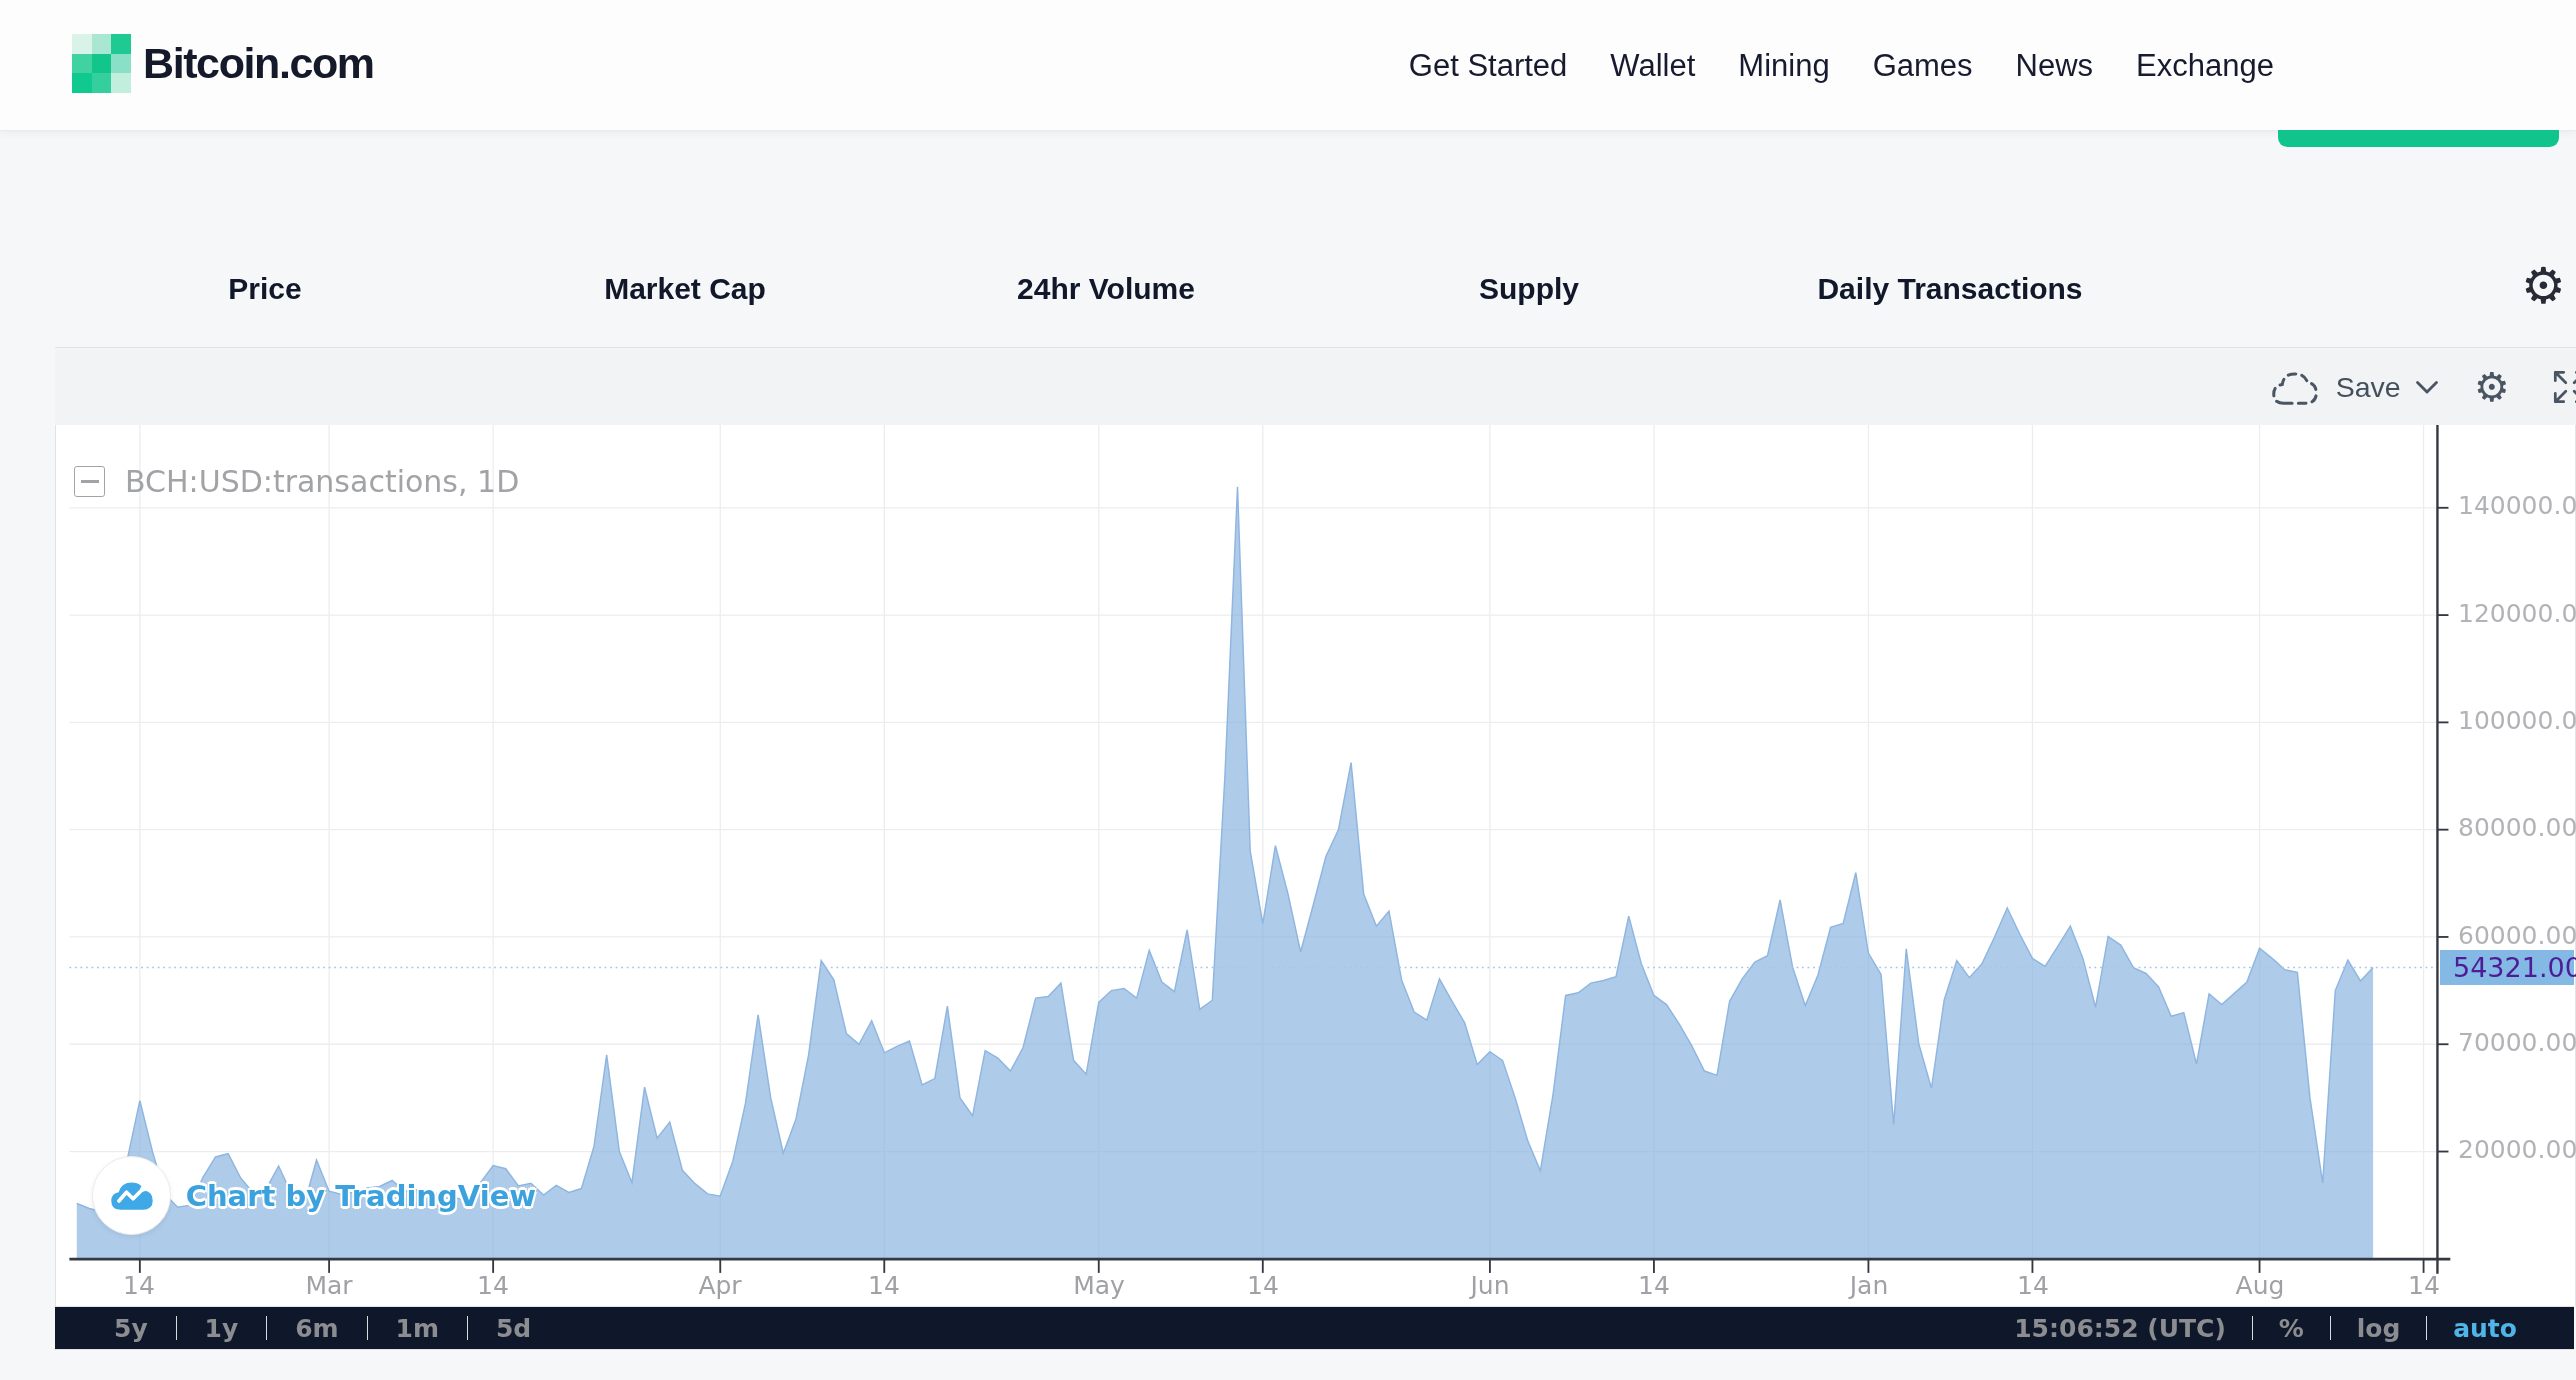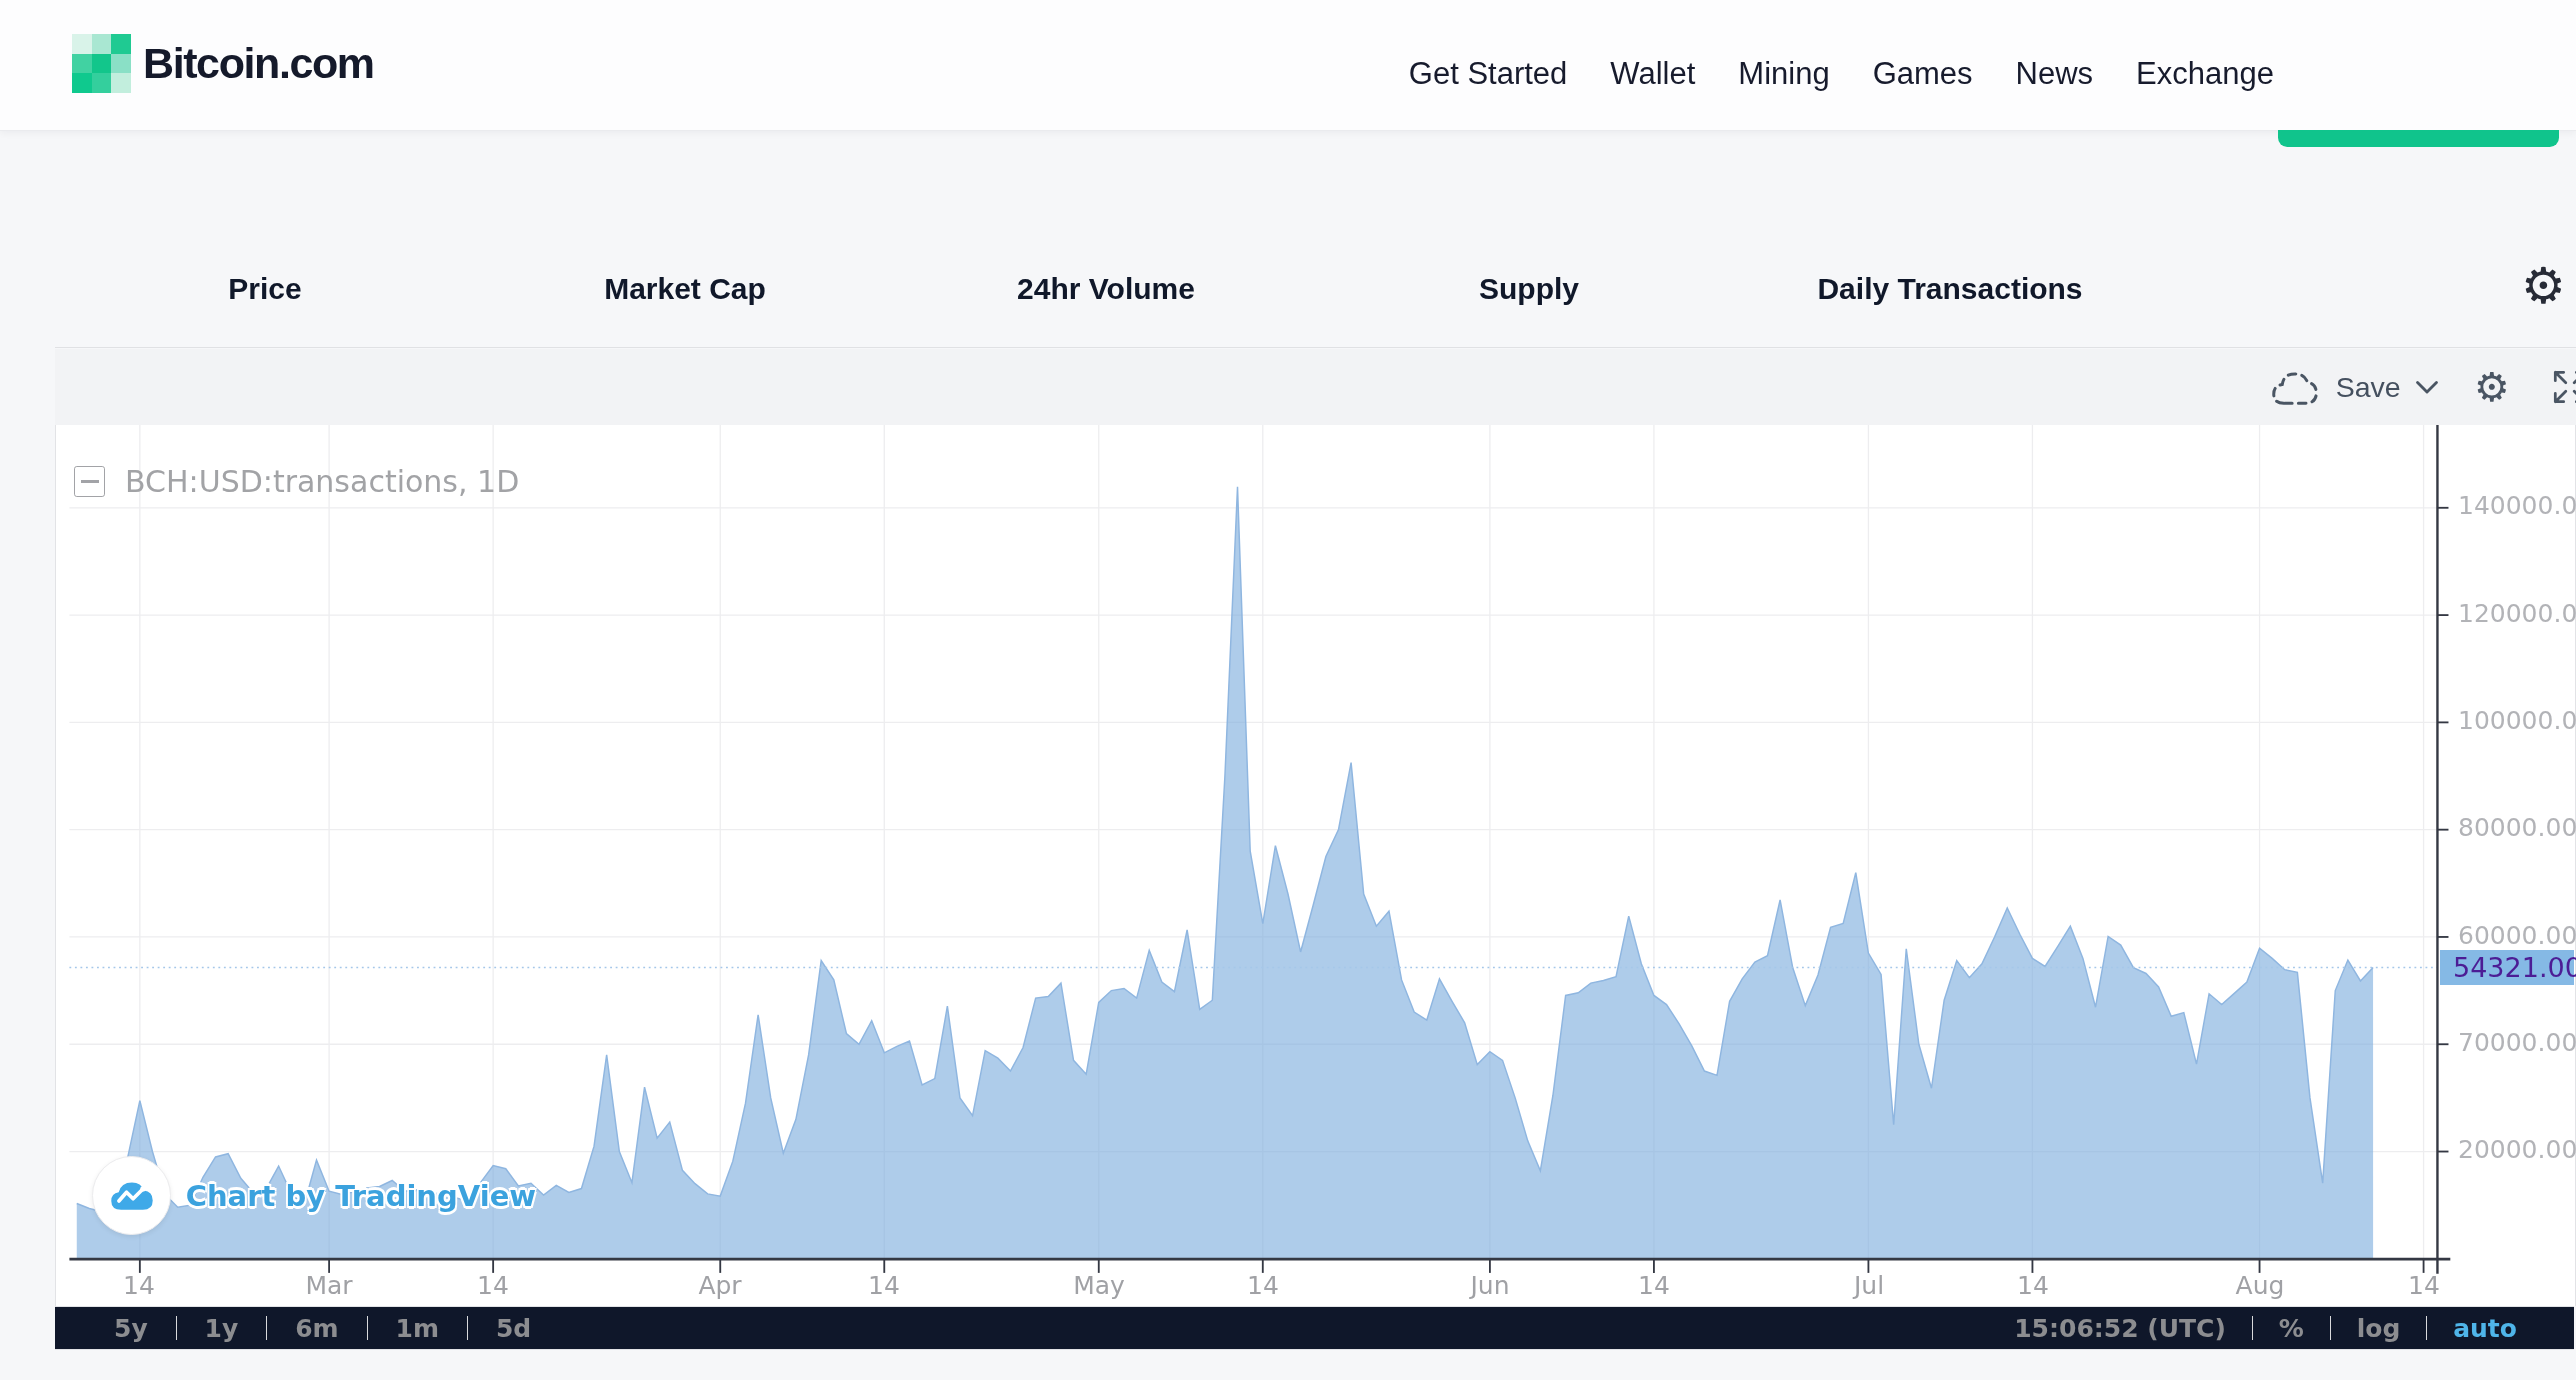--- a/index.html
+++ b/index.html
@@ -8,21 +8,21 @@
     background:#f6f7f9;
     font-family:"Liberation Sans", sans-serif;
     -webkit-font-smoothing:antialiased;
   }
   
   .header{position:absolute;left:0;top:0;width:2576px;height:130px;background:#fdfdfe;
     border-bottom:0.9px solid #eaebee;box-shadow:0 2.8px 7.4px rgba(20,24,40,.05);z-index:30;}
   .logo{position:absolute;left:72px;top:34px;display:flex;align-items:center;}
   .logo-mosaic{width:59px;height:59px;display:grid;grid-template-columns:repeat(3,1fr);grid-template-rows:repeat(3,1fr);}
   .logo-text{margin-left:12px;font-size:43px;font-weight:800;color:#151a2b;letter-spacing:-1.4px;}
-  .nav{position:absolute;right:302px;top:8px;height:132px;display:flex;align-items:center;gap:43px;}
+  .nav{position:absolute;right:302px;top:0;height:132px;display:flex;align-items:center;gap:43px;}
   .nav-item{font-size:31px;color:#171b2d;font-weight:500;cursor:pointer;white-space:nowrap;}
   .cta-sliver{position:absolute;left:2278px;top:130px;width:281px;height:16.6px;border-radius:0 0 9.2px 9.2px;z-index:31;}
   
   .tabrow{position:absolute;left:55px;top:130px;width:2521px;height:217px;border-bottom:1.8px solid #e0e1e4;background:transparent;}
   .tab{position:absolute;top:272px;transform:translateX(-50%);font-size:30px;font-weight:700;color:#10182a;cursor:pointer;white-space:nowrap;}
   .tab-underline{position:absolute;left:1739px;top:340px;width:423px;height:6.4px;border-radius:2.8px;}
   .tab-gear{position:absolute;left:2521px;top:261px;font-size:50px;color:#272b36;cursor:pointer;font-family:"DejaVu Sans",sans-serif;line-height:1;}
   
   .strip{position:absolute;left:55px;top:349px;width:2521px;height:76px;background:#f2f3f5;border-bottom:0.9px solid #e3e4e7;}
   .strip .save-group{position:absolute;left:2214px;top:0;height:76px;display:flex;align-items:center;gap:14.7px;color:#45505f;}
@@ -217,17 +217,17 @@
 <div class="ylab" style="left: 2458px; top: 491px;">140000.00</div>
 <div class="xlab" style="left: 139px;">14</div>
 <div class="xlab" style="left: 329px;">Mar</div>
 <div class="xlab" style="left: 493px;">14</div>
 <div class="xlab" style="left: 720px;">Apr</div>
 <div class="xlab" style="left: 884px;">14</div>
 <div class="xlab" style="left: 1099px;">May</div>
 <div class="xlab" style="left: 1263px;">14</div>
 <div class="xlab" style="left: 1490px;">Jun</div>
 <div class="xlab" style="left: 1654px;">14</div>
-<div class="xlab" style="left: 1869px;">Jul</div>
+<div class="xlab" style="left: 1869px;">Jan</div>
 <div class="xlab" style="left: 2033px;">14</div>
 <div class="xlab" style="left: 2260px;">Aug</div>
 <div class="xlab" style="left: 2424px;">14</div>
 
 
 </body></html>

